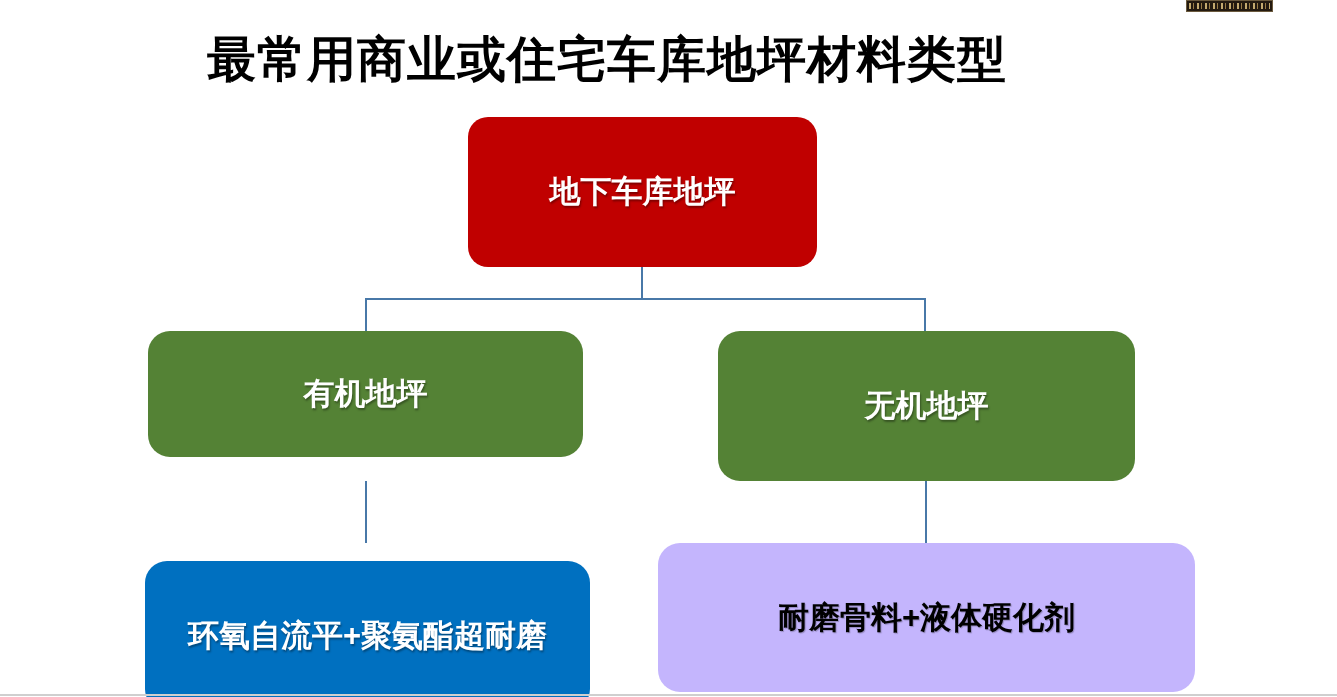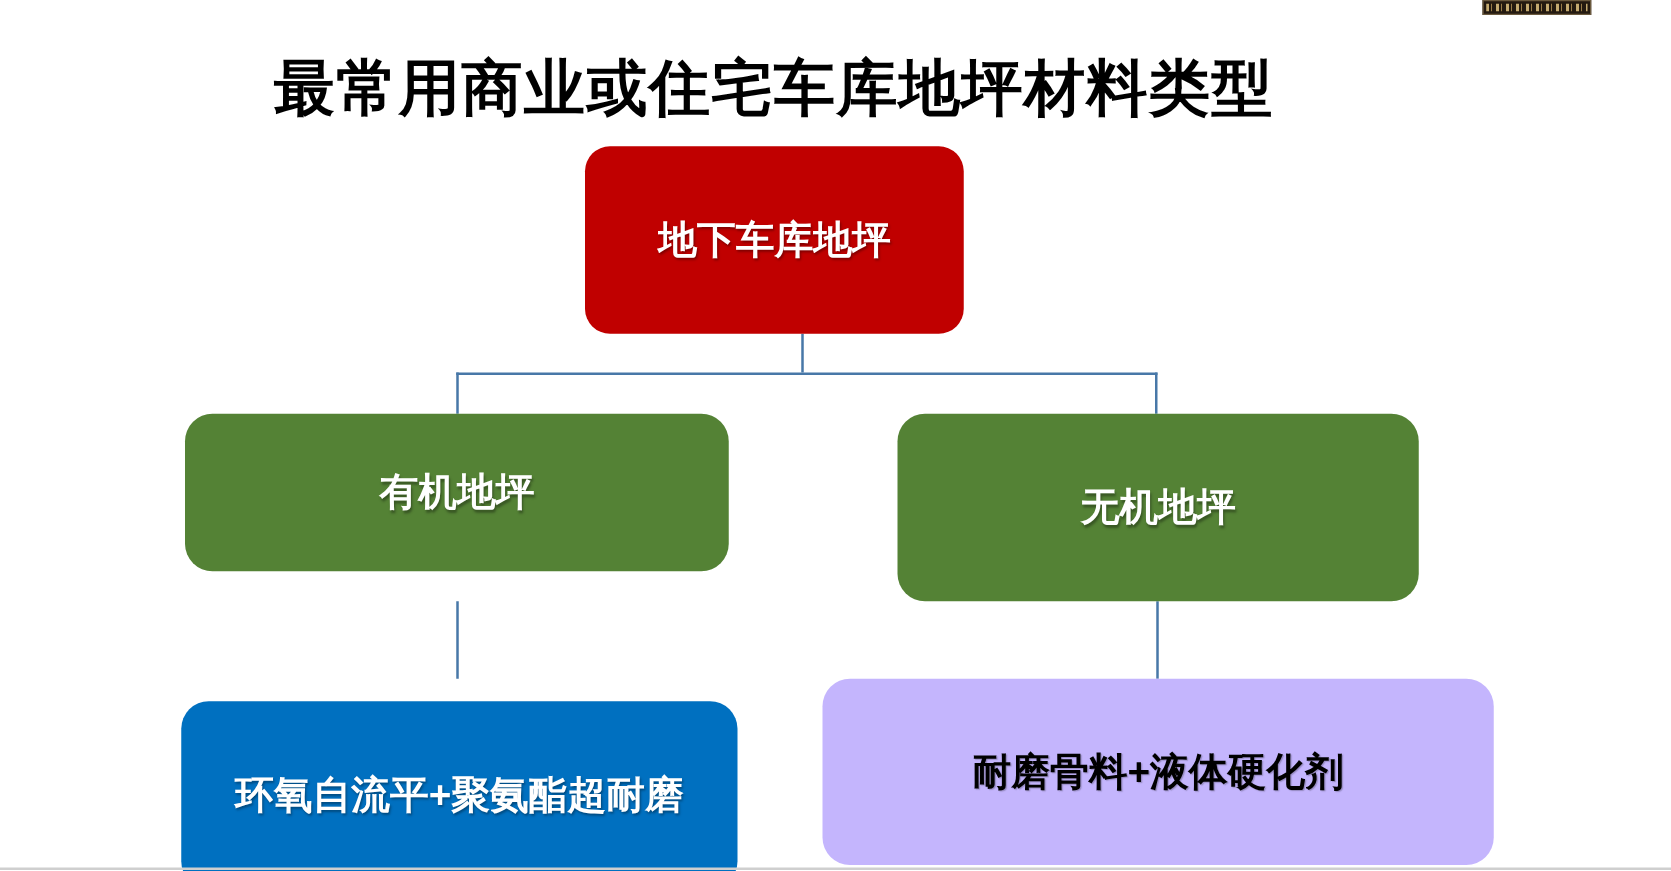--- a/index.html
+++ b/index.html
@@ -39,21 +39,21 @@
       rgba(36,26,16,0) 2px 4px,
       rgba(173,140,80,0.85) 4px 5px,
       rgba(36,26,16,0) 5px 8px
     );
   }
 
   .slide-title {
     position: absolute;
     left: 207px;
     top: 28px;
-    margin: 12px;
+    margin: 0;
     font-size: 49px;
     line-height: 62px;
     font-weight: 800;
     letter-spacing: 1px;
     color: #000000;
     white-space: nowrap;
   }
 
   .node {
     position: absolute;
@@ -61,21 +61,21 @@
     align-items: center;
     justify-content: center;
     box-sizing: border-box;
     font-weight: 700;
     text-align: center;
   }
   .node .node-label {
     font-weight: 700;
   }
   .node-root {
-    left: 468px; top: 117px; width: 303px; height: 150px;
+    left: 468px; top: 117px; width: 349px; height: 150px;
     background: #c00000;
     border-radius: 20px;
     color: #ffffff;
     font-size: 31px;
     text-shadow: 1px 2px 2px rgba(0,0,0,0.35);
   }
   .node-organic {
     left: 148px; top: 331px; width: 435px; height: 126px;
     background: #548235;
     border-radius: 22px;

